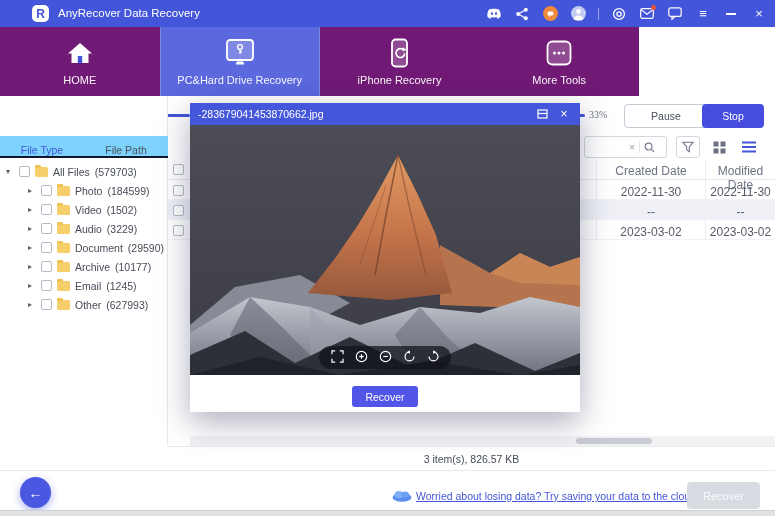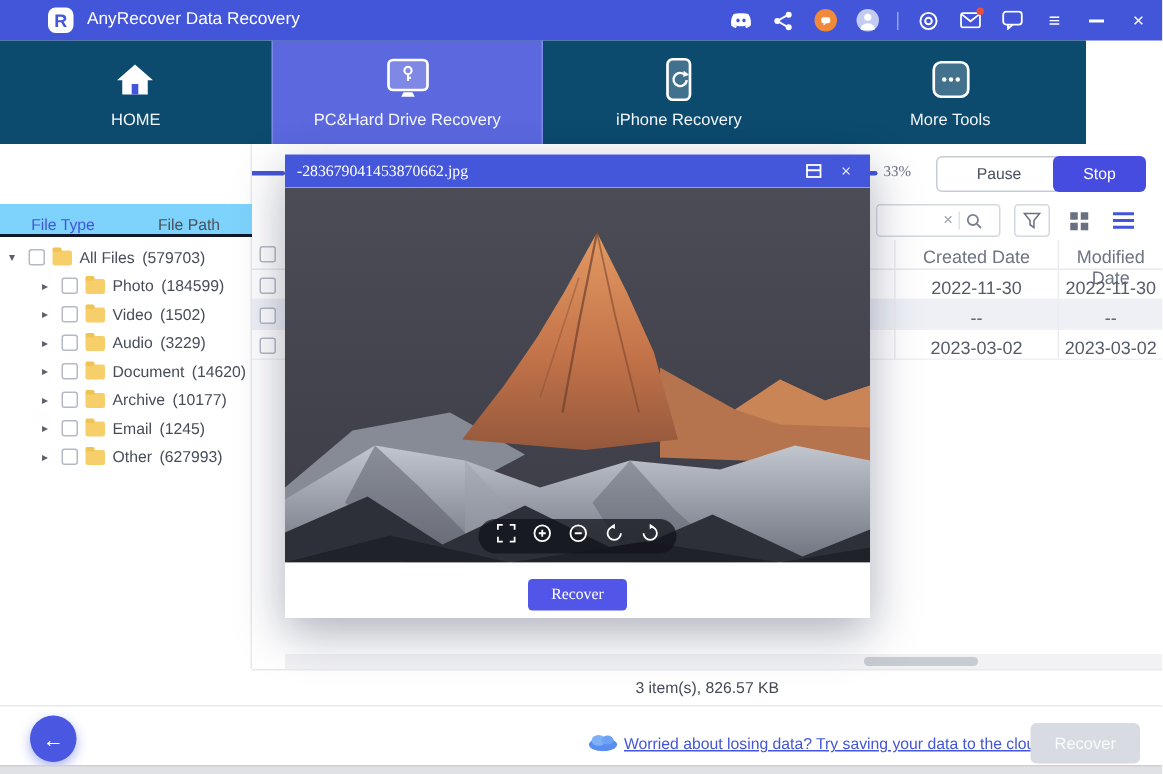--- a/index.html
+++ b/index.html
@@ -17,21 +17,21 @@
   .tb-icons { position:absolute; right:8px; top:0; height:27px; display:flex; align-items:center; gap:12px; }
   .tb-ic { width:16px; height:16px; display:flex; align-items:center; justify-content:center; cursor:default; position:relative; }
   .tb-sep { width:1px; height:12px; background:rgba(255,255,255,0.45); }
   .tb-circle-orange { width:15px; height:15px; border-radius:50%; background:#ef8a3a; display:flex; align-items:center; justify-content:center; }
   .tb-circle-avatar { width:15px; height:15px; border-radius:50%; background:#c3cbf2; overflow:hidden; position:relative; }
   .mail-badge { position:absolute; right:-1px; top:-1px; width:5px; height:5px; border-radius:50%; background:#e8503a; }
   .glyph-w { color:#fff; font-size:13px; line-height:1; }
   .min-line { width:10px; height:2px; background:#fff; }
 
   
-  .nav { position:absolute; left:0; top:27px; width:724px; height:69px; background:#0c4a6e; display:flex; }
+  .nav { position:absolute; left:0; top:27px; width:639px; height:69px; background:#701a75; display:flex; }
   .nav-tab { width:193.75px; height:69px; display:flex; flex-direction:column; align-items:center;
              justify-content:flex-start; padding-top:9px; color:rgba(255,255,255,0.95); }
   .nav-tab.active { background:#5b68de; border-left:1px solid rgba(255,255,255,0.22); border-right:1px solid rgba(255,255,255,0.22); }
   .nav-ico { height:34px; display:flex; align-items:center; justify-content:center; }
   .nav-label { font-size:11px; margin-top:4px; white-space:nowrap; }
 
   
   .scan-status { position:absolute; left:22px; top:106px; font-size:11px; color:#3f4553; }
   .scan-found  { position:absolute; left:22px; top:122px; font-size:9px; color:#9ba1ad; }
   .progress-seg { position:absolute; top:114px; height:3px; background:#4355d8; border-radius:2px; }
@@ -88,21 +88,21 @@
               background:#4a57e0; box-shadow:0 3px 8px rgba(67,85,216,0.45);
               display:flex; align-items:center; justify-content:center; color:#fff; font-size:14px; }
   .cloud-link { position:absolute; left:416px; top:19px; font-size:10.5px; color:#4355d8; text-decoration:underline; }
   .footer-recover { position:absolute; left:687px; top:11px; width:73px; height:27px; border-radius:4px;
                     background:#d8dbe2; color:rgba(255,255,255,0.85); font-size:11px;
                     display:flex; align-items:center; justify-content:center; }
   .bottom-strip { position:absolute; left:0; top:510px; width:775px; height:6px; background:#e0e1e5; border-top:1px solid #cfd0d5; }
 
   
   .modal { position:absolute; left:190px; top:103px; width:390px; height:309px; background:#fff;
-           box-shadow:0 10px 30px rgba(20,25,60,0.35); z-index:10;font-family:Liberation Serif, serif; }
+           box-shadow:0 10px 30px rgba(20,25,60,0.35); z-index:10; }
   .modal-title { height:22px; background:#4456d9; display:flex; align-items:center; padding:0 8px; }
   .modal-title-text { flex:1; color:#fff; font-size:10.5px; white-space:nowrap; overflow:hidden; }
   .mt-ic { width:16px; height:16px; display:flex; align-items:center; justify-content:center; margin-left:6px; }
   .modal-img { position:absolute; left:0; top:22px; width:390px; height:250px; overflow:hidden; }
   .img-toolbar { position:absolute; left:50%; transform:translateX(-50%); top:243px; width:132px; height:23px;
                  background:rgba(16,18,26,0.72); border-radius:12px; display:flex; align-items:center;
                  justify-content:center; gap:11px; }
   .modal-recover { position:absolute; left:50%; transform:translateX(-50%); top:283px; width:66px; height:21px;
                    background:#5156e8; border-radius:3px; color:#fff; font-size:10.5px;
                    display:flex; align-items:center; justify-content:center; }
@@ -258,21 +258,21 @@
         <span class="cb"></span>
         <span class="folder"></span>
         <span class="tname">Audio</span>
         <span class="tcount">(3229)</span>
       </div>
       <div class="tree-row child">
         <span class="caret">▸</span>
         <span class="cb"></span>
         <span class="folder"></span>
         <span class="tname">Document</span>
-        <span class="tcount">(14620)</span>
+        <span class="tcount">(29590)</span>
       </div>
       <div class="tree-row child">
         <span class="caret">▸</span>
         <span class="cb"></span>
         <span class="folder"></span>
         <span class="tname">Archive</span>
         <span class="tcount">(10177)</span>
       </div>
       <div class="tree-row child">
         <span class="caret">▸</span>

